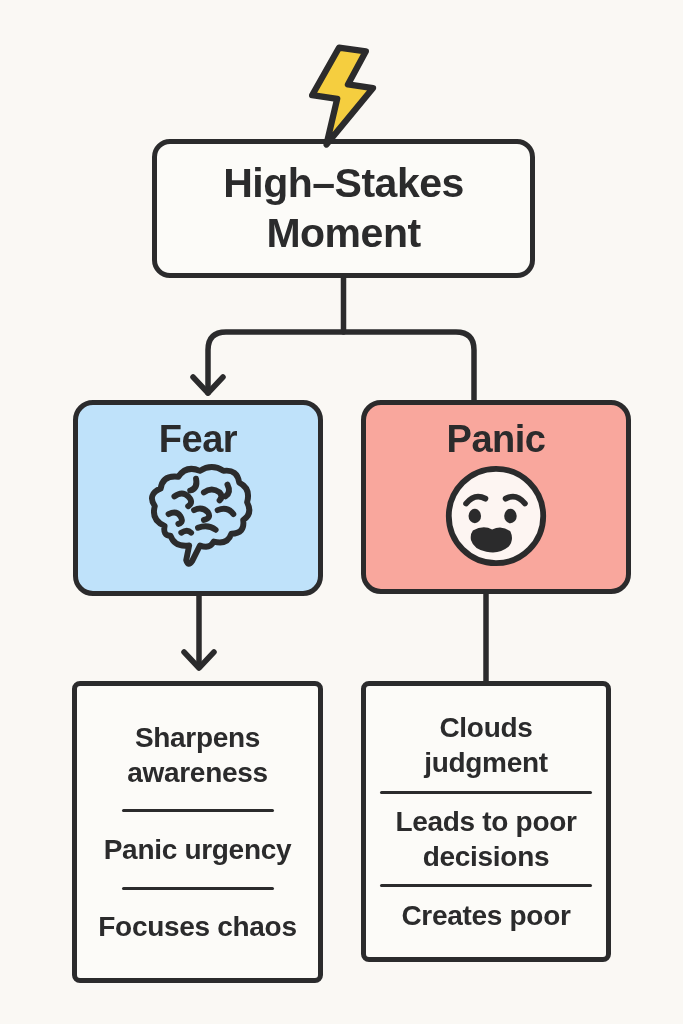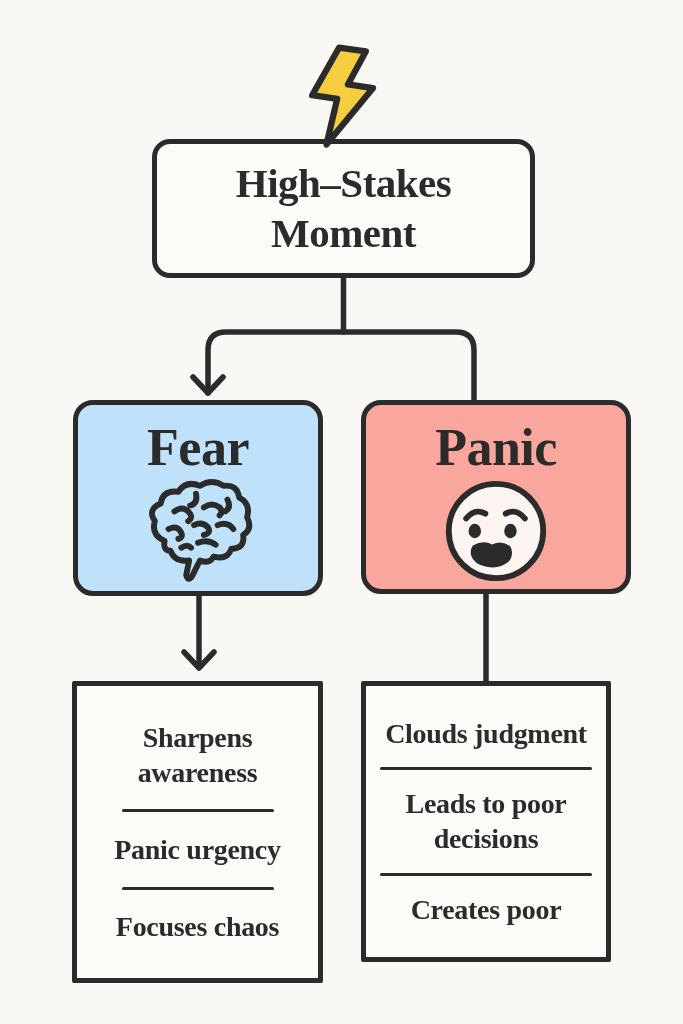--- a/index.html
+++ b/index.html
@@ -23,21 +23,20 @@
     stroke-linecap:round;stroke-linejoin:round;
   }
   .card{
     position:absolute;z-index:2;
     background:#FCFBF8;
     border:5px solid #2B2B2C;
     box-sizing:border-box;
     display:flex;flex-direction:column;
     align-items:center;justify-content:center;
     text-align:center;
-    font-family:Liberation Serif, serif;
   }
   .root-card{
     left:152px;top:139px;width:383px;height:139px;
     border-radius:18px;
   }
   .root-label{
     font-size:41px;font-weight:800;line-height:1.2;
     letter-spacing:-0.5px;padding:0 30px;
   }
   .branch-card{
@@ -47,26 +46,26 @@
   }
   .branch-fear{
     left:73px;top:400px;width:250px;height:196px;
     background:#BFE2FA;
   }
   .branch-panic{
     left:361px;top:400px;width:270px;height:194px;
     background:#F9A79D;
   }
   .branch-label{
-    font-size:52px;font-weight:800;letter-spacing:-0.5px;
+    font-size:38px;font-weight:800;letter-spacing:-0.5px;
     line-height:1.1;margin-top:4px;text-align:center;
   }
   .branch-icon{display:block;margin-top:2px;}
   .outcome-card{
-    border-radius:2px;
+    border-radius:8px;
     justify-content:space-evenly;
     padding:14px 10px;
   }
   .outcome-left{left:72px;top:681px;width:251px;height:302px;}
   .outcome-right{left:361px;top:681px;width:250px;height:281px;}
   .outcome-item{
     font-size:28px;font-weight:700;line-height:1.25;
     letter-spacing:-0.3px;
   }
   .divider{

